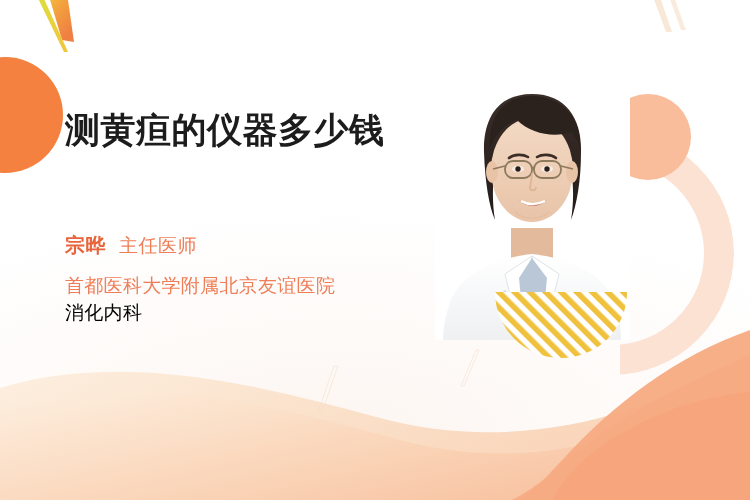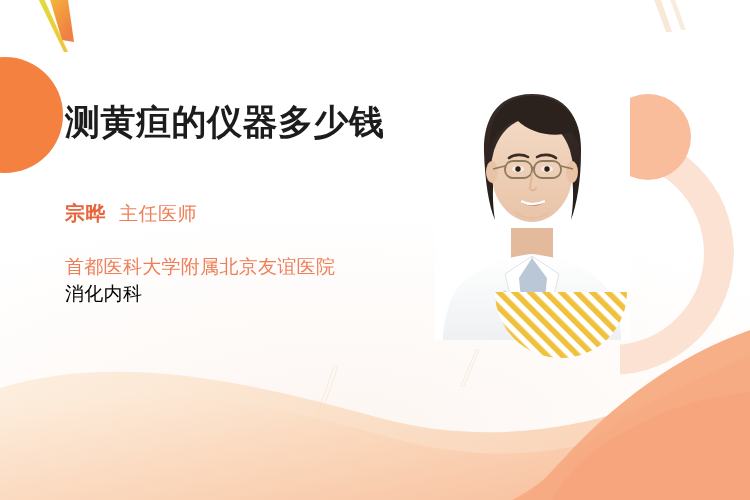--- a/index.html
+++ b/index.html
@@ -44,53 +44,53 @@
     top: 292px;
     width: 132px;
     height: 66px;
     overflow: hidden;
   }
 
   
   .text-block {
     position: absolute;
     left: 65px;
-    top: 100px;
+    top: 108px;
     width: 360px;
   }
   .title {
     margin: 0;
     font-size: 35px;
     line-height: 43px;
     font-weight: 700;
     color: #1c1c1c;
     letter-spacing: 0.5px;
     white-space: normal;
     word-break: break-all;
   }
   .doctor-line {
-    margin-top: 57px;
+    margin-top: 81px;
     display: flex;
     align-items: baseline;
     gap: 13px;
   }
   .doctor-name {
     font-size: 20px;
     font-weight: 700;
     color: #e8643c;
     letter-spacing: 0.5px;
   }
   .doctor-rank {
     font-size: 19px;
     font-weight: 400;
     color: #ef7e58;
     letter-spacing: 0.5px;
   }
   .hospital {
-    margin-top: 26px;
+    margin-top: 13px;
     font-size: 19px;
     line-height: 27px;
     color: #ef7e58;
     letter-spacing: 0.3px;
   }
   .department {
     font-size: 19px;
     line-height: 27px;
     color: #000000;
     letter-spacing: 0.3px;

